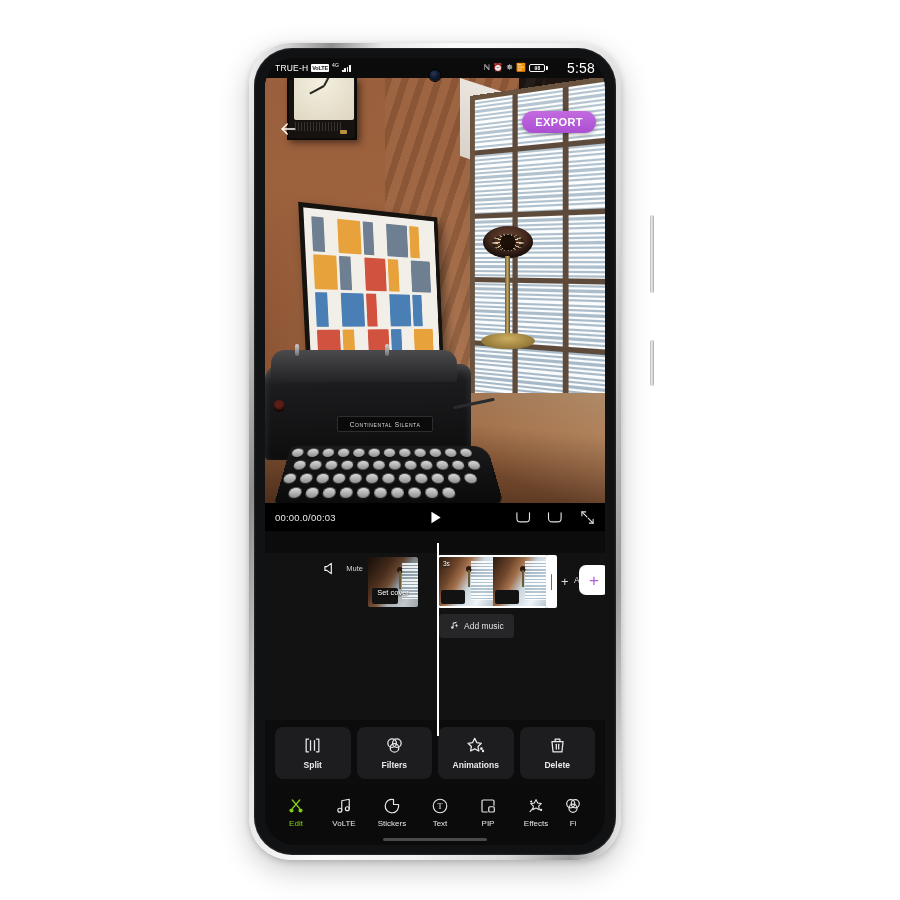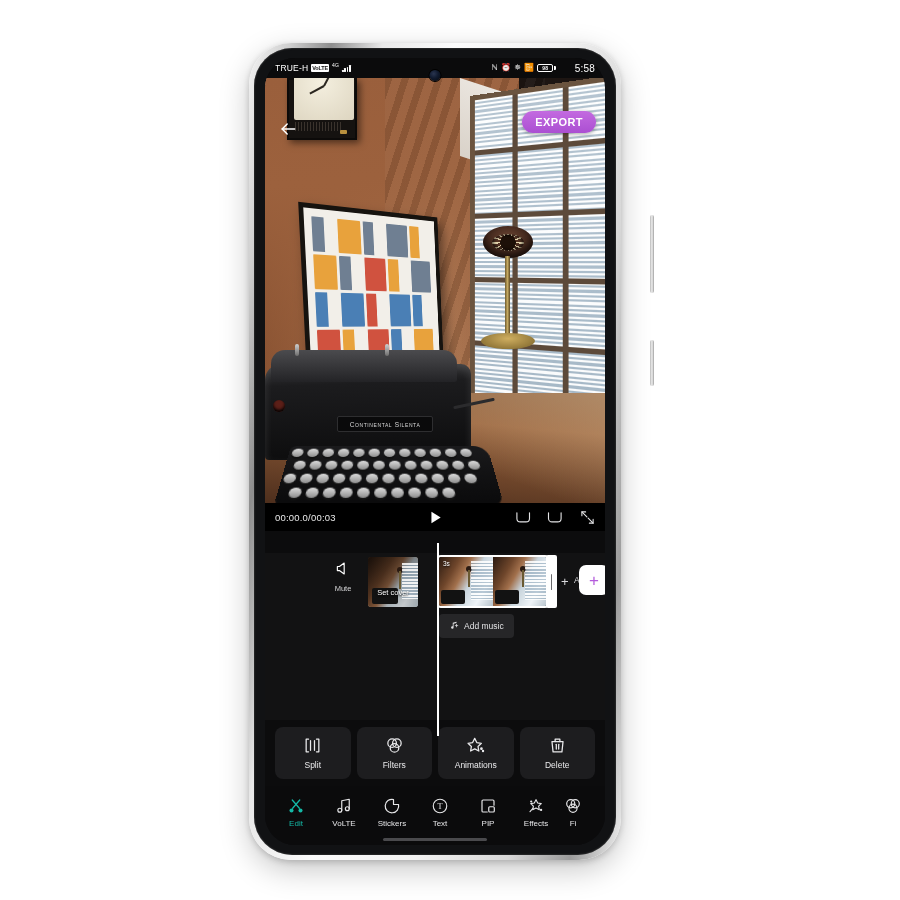--- a/index.html
+++ b/index.html
@@ -71,21 +71,21 @@
   .sb-icon { font-size: 8px; line-height: 1; opacity: .95; }
   .battery {
     display:inline-flex; align-items:center; gap:1px;
   }
   .battery .shell {
     width: 16px; height: 8px; border: 1px solid #fff; border-radius: 2px;
     display:flex; align-items:center; justify-content:center;
     font-size: 5px; font-weight: 700; color:#fff; line-height:1;
   }
   .battery .tip { width:1.5px; height:4px; background:#fff; border-radius:0 1px 1px 0; }
-  #clock { font-size: 10px; font-weight: 400; padding-left: 16px; }
+  #clock { font-size: 14px; font-weight: 400; padding-left: 16px; }
 
   
   #punch-hole {
     position: absolute; left: 50%; top: 12px; transform: translateX(-50%);
     width: 11px; height: 11px; border-radius: 50%;
     background: radial-gradient(circle at 38% 34%, #2a3550 0%, #101a2e 45%, #05070d 100%);
     box-shadow: 0 0 0 1px #000;
     z-index: 60;
   }
 
@@ -259,21 +259,21 @@
     font-size:7.5px; color:#9a9a9d;
   }
   #ruler .marks { flex:1; display:flex; align-items:center; justify-content:center; gap:24px; }
   #ruler .dot { width:2px; height:2px; border-radius:50%; background:#8a8a8d; }
 
   
   #timeline { position:absolute; left:0; top:495px; width:340px; height:214px; background:#121213; }
 
   #mute-btn {
     position:absolute; left:58px; top:8px; width:40px;
-    display:flex; flex-direction:column; align-items:center; gap:8px; cursor:pointer;
+    display:flex; flex-direction:row; align-items:center; gap:8px; cursor:pointer;
   }
   #mute-label { font-size:7.5px; color:#d6d6d8; }
 
   #set-cover {
     position:absolute; left:103px; top:4px; width:50px; height:50px;
     border-radius:3px; overflow:hidden; cursor:pointer;
     background: linear-gradient(160deg,#3a2317 0%, #7a4e31 40%, #b9c6cf 100%);
   }
   #set-cover .thumb-art { position:absolute; inset:0; }
   #set-cover-label {
@@ -325,36 +325,37 @@
 
   
   #tool-row {
     position:absolute; left:0; top:662px; width:340px; height:66px;
     display:flex; align-items:center; gap:6px; padding: 0 10px; background:#0c0c0d;
   }
   .tool {
     flex:1; height:52px; background:#1d1d1f; border-radius:8px;
     display:flex; flex-direction:column; align-items:center; justify-content:center; gap:5px;
     cursor:pointer;
+    font-weight:bold;
   }
   .tool .tlabel { font-size:8.5px; color:#eaeaec; }
   .tool.disabled .tlabel { color:#6a6a6d; }
   .tool.disabled svg { opacity:.42; }
 
   
   #bottom-nav {
     position:absolute; left:0; bottom:0; width:340px; height:59px;
     display:flex; align-items:center; background:#0b0b0c; padding: 0 7px 6px;
   }
   .nav-item {
     flex: 0 0 48px; display:flex; flex-direction:column; align-items:center; gap:4px;
     cursor:pointer; color:#e6e6e8;
   }
   .nav-item .nlabel { font-size:8px; }
-  .nav-item.active { color:#14b8a6; }
+  .nav-item.active { color:#84cc16; }
   .nav-item.clipped { flex: 0 0 26px; overflow:hidden;text-align:center; }
   #home-indicator {
     position:absolute; left:50%; transform:translateX(-50%); bottom:4px;
     width:104px; height:3px; border-radius:2px; background:#4a4a4d;
   }
 </style>
 </head>
 <body>
 
 <div id="stage">

